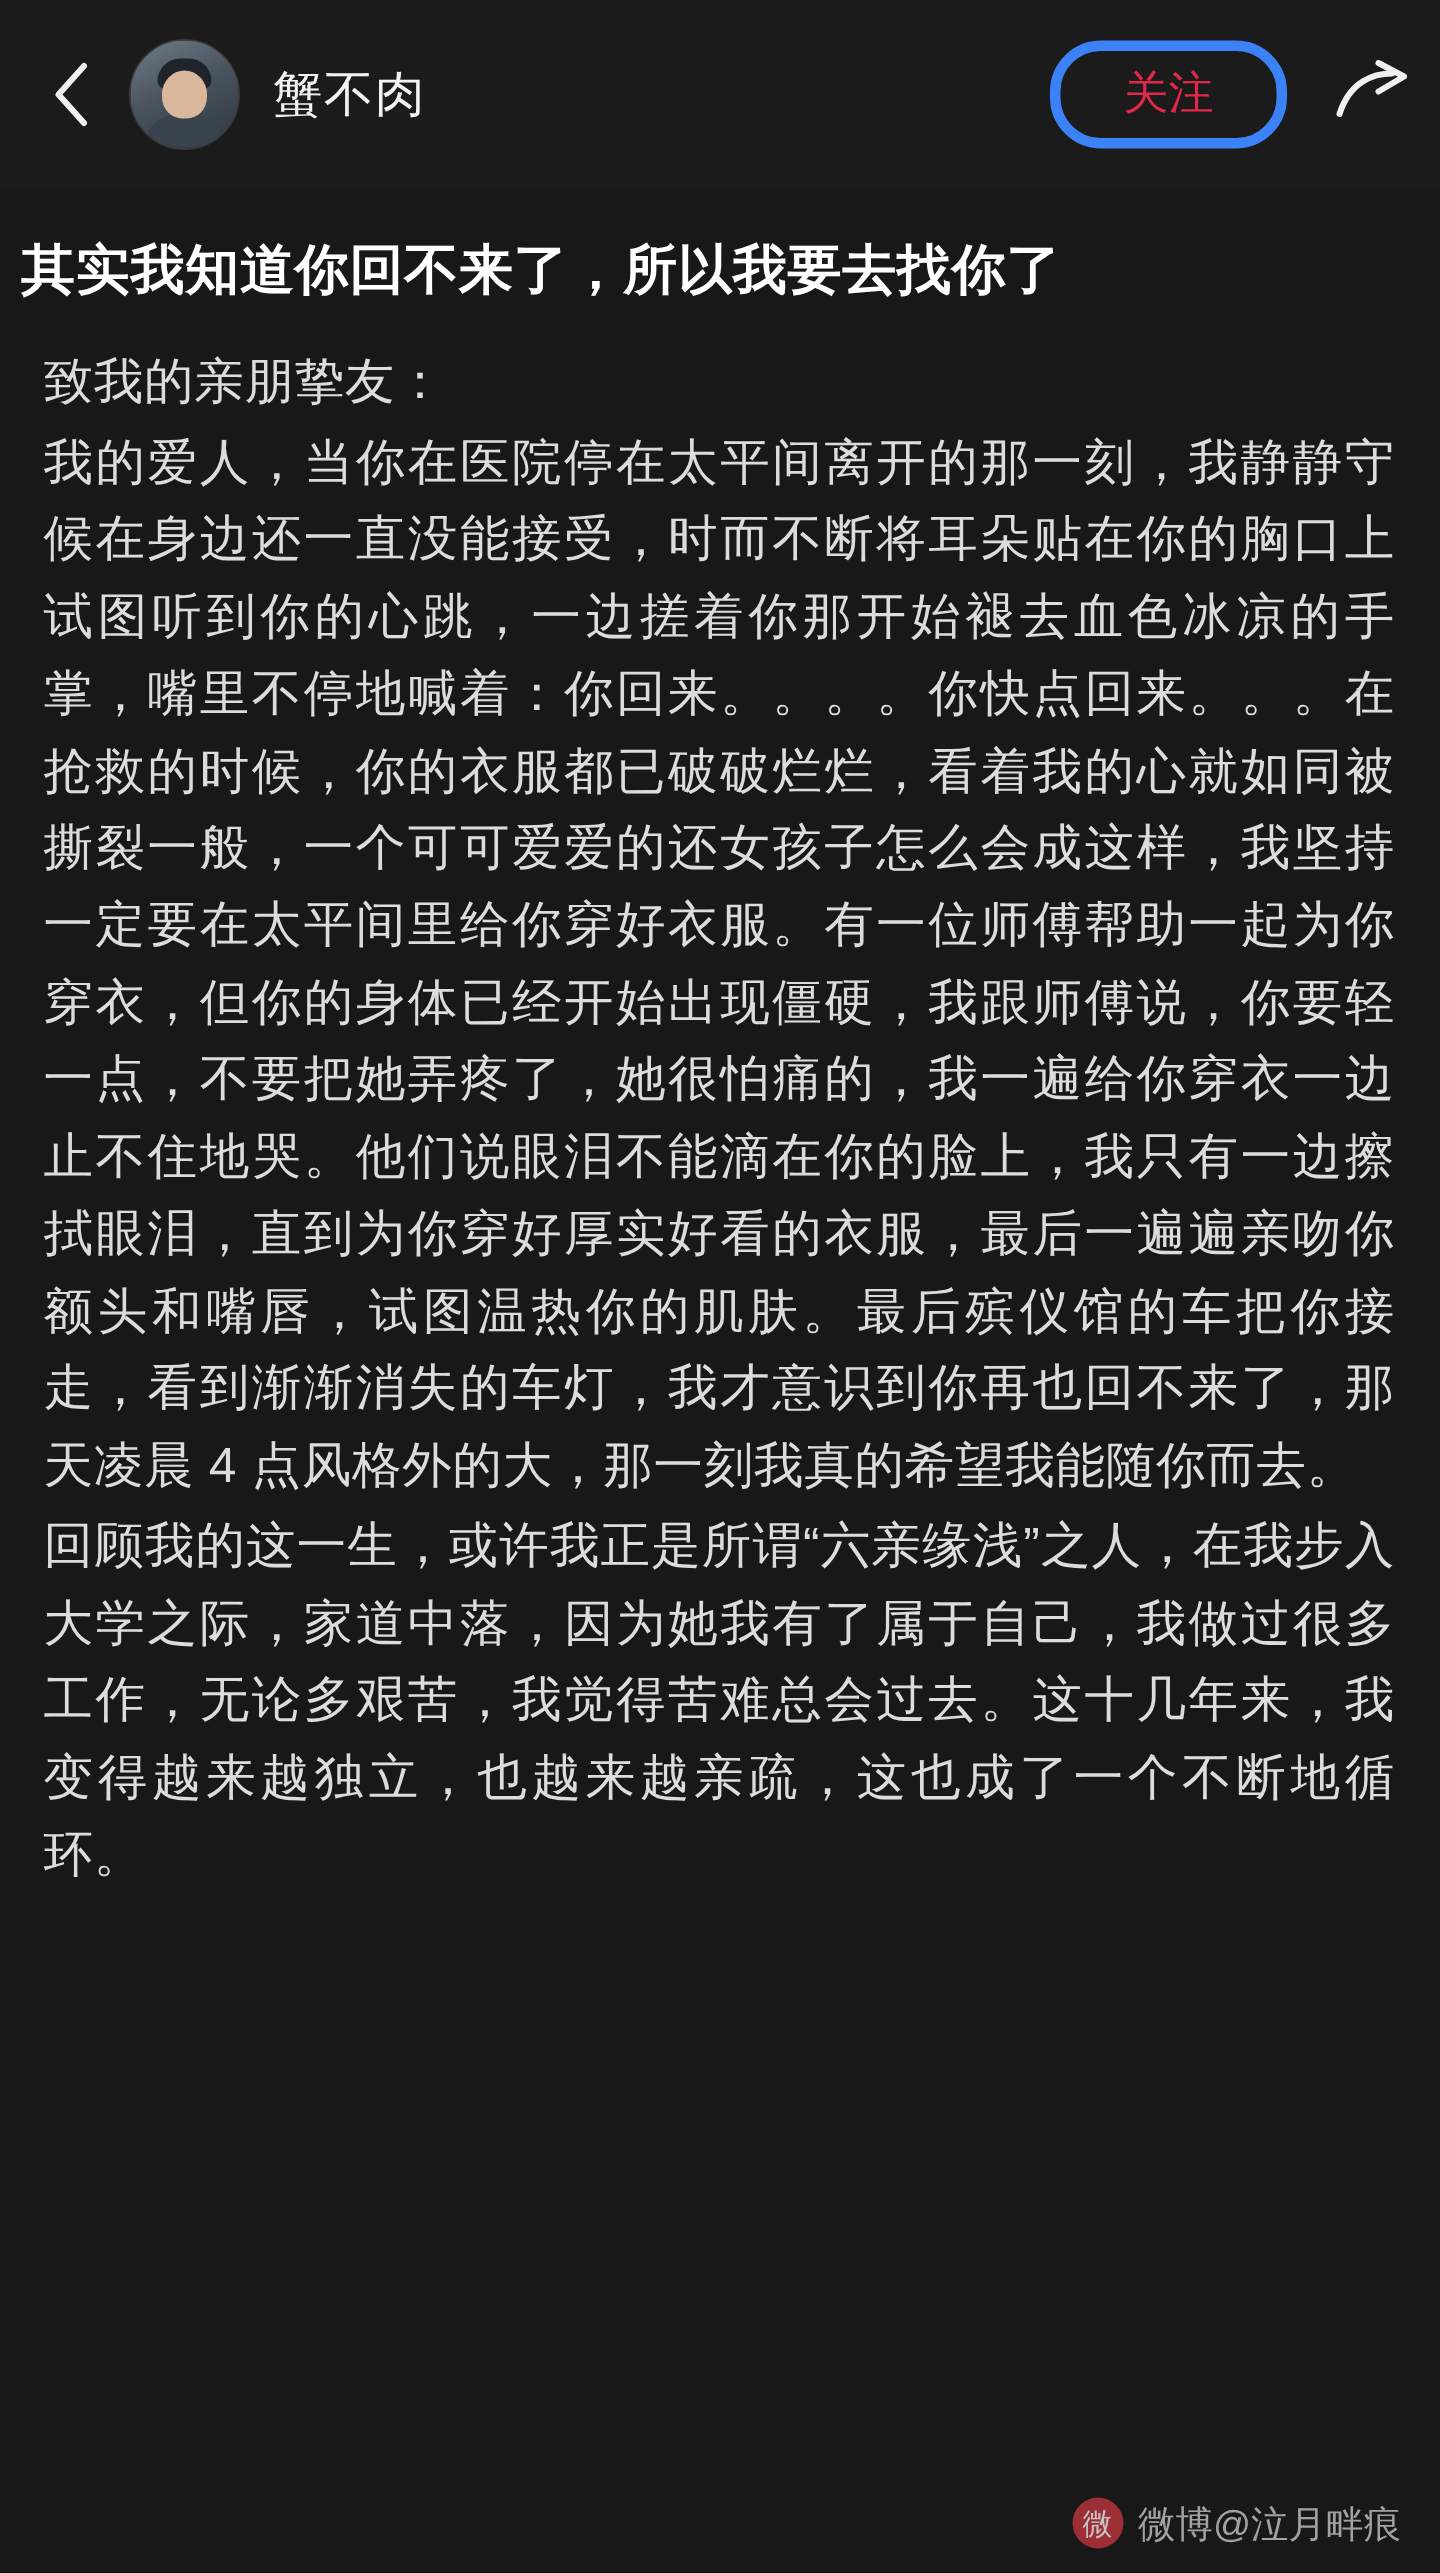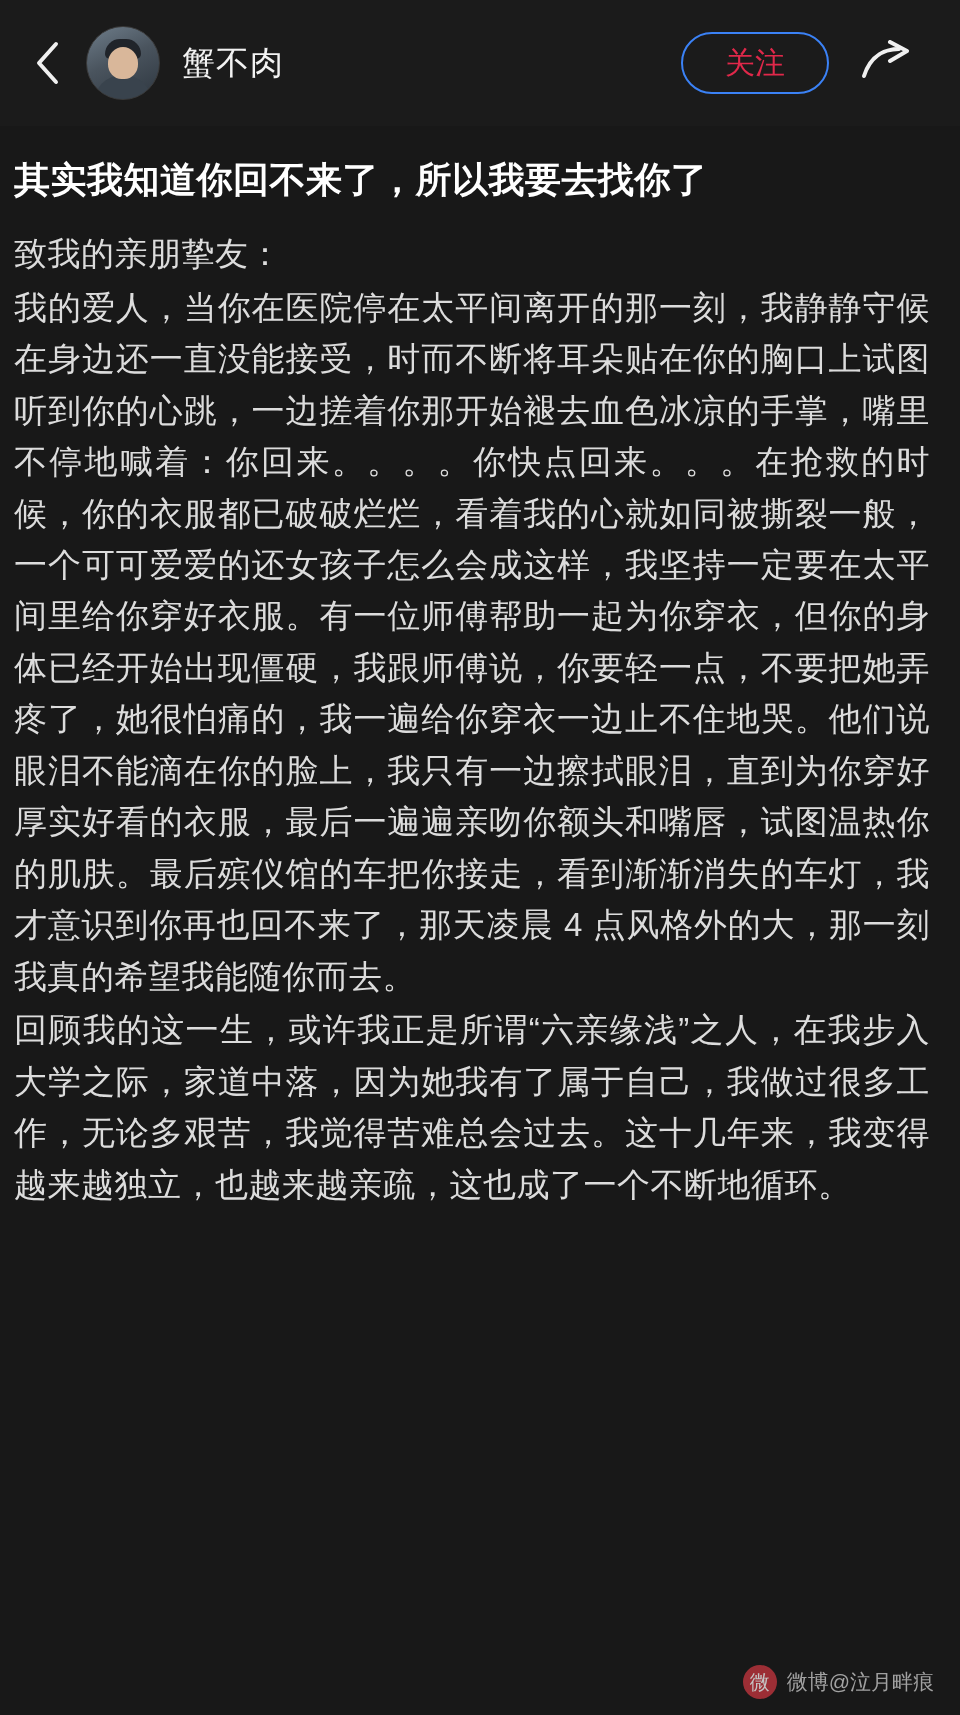--- a/index.html
+++ b/index.html
@@ -20,21 +20,21 @@
     height: 1715px;
     background: #181818;
     box-sizing: border-box;
   }
   
   .topbar {
     position: relative;
     height: 126px;
     display: flex;
     align-items: center;
-    padding: 0 45px 0 24px;
+    padding: 0 16px 0 24px;
     box-sizing: border-box;
     background: #1b1b1b;
   }
   .back-icon {
     width: 46px;
     height: 56px;
     flex: 0 0 auto;
     display: flex;
     align-items: center;
     justify-content: center;
@@ -84,21 +84,21 @@
   }
   .username {
     margin-left: 22px;
     font-size: 33px;
     color: #f2f2f2;
     letter-spacing: 1px;
     white-space: nowrap;
   }
   .spacer { flex: 1 1 auto; }
   .follow-btn {
-    border: 2px solid #3b82f6;
+    border: 7px solid #3b82f6;
     color: #e0284a;
     background: transparent;
     border-radius: 34px;
     padding: 14px 42px;
     font-size: 30px;
     line-height: 1;
     cursor: pointer;
     font-family: "Liberation Sans", sans-serif;
     white-space: nowrap;
   }
@@ -121,21 +121,21 @@
     font-weight: bold;
     color: #ffffff;
     line-height: 1.45;
     letter-spacing: 0.5px;
     margin: 14px 0 22px 0;
   }
   .para {
     font-size: 33px;
     line-height: 1.56;
     color: #dcdcdc;
-    margin: 0 0 2px 0;
+    margin: 0 0 2px 15px;
     letter-spacing: 0.5px;
     text-align: justify;
   }
   
   .watermark {
     position: absolute;
     right: 26px;
     bottom: 16px;
     display: flex;
     align-items: center;
@@ -148,21 +148,21 @@
     background: #c8363f;
     color: #fff;
     font-size: 20px;
     display: flex;
     align-items: center;
     justify-content: center;
     margin-right: 10px;
     font-family: "Liberation Sans", sans-serif;
   }
   .wm-text {
-    font-size: 21px;
+    font-size: 25px;
     color: #cfcfcf;
   }
   .fade-bottom {
     position: absolute;
     left: 0;
     right: 0;
     bottom: 0;
     height: 46px;
     background: linear-gradient(to bottom, rgba(24,24,24,0) 0%, rgba(24,24,24,0.85) 70%, #181818 100%);
     pointer-events: none;

